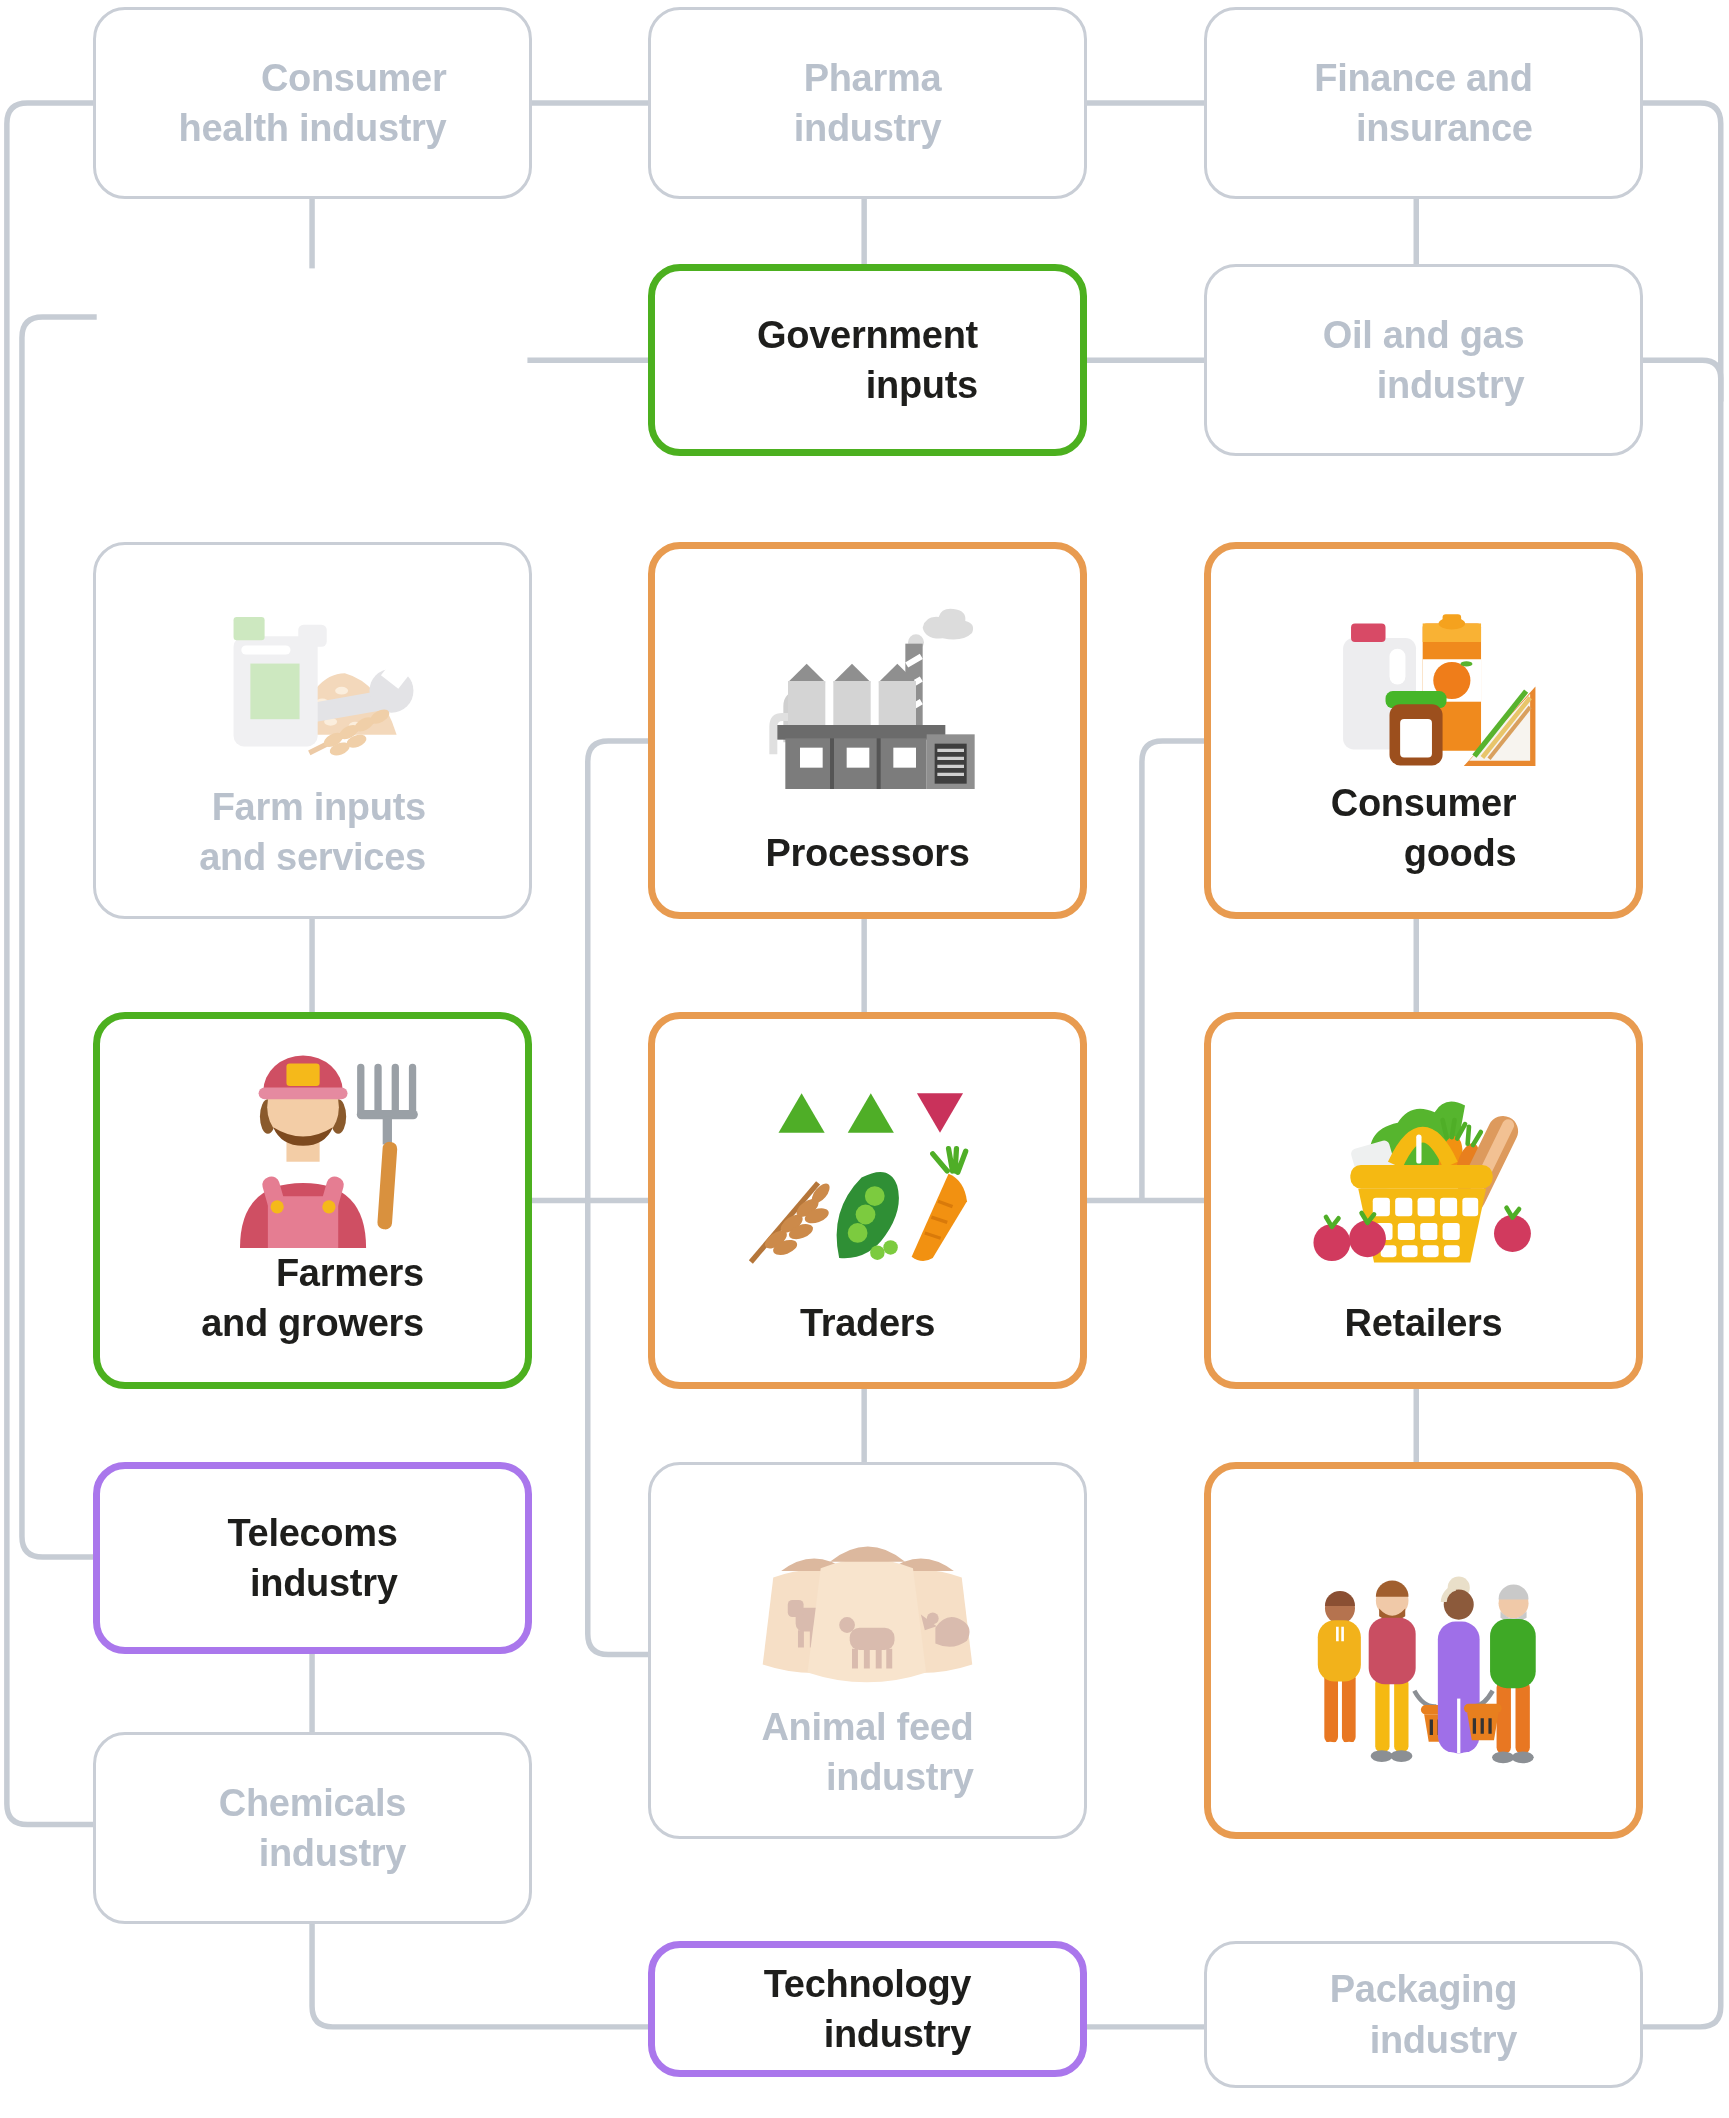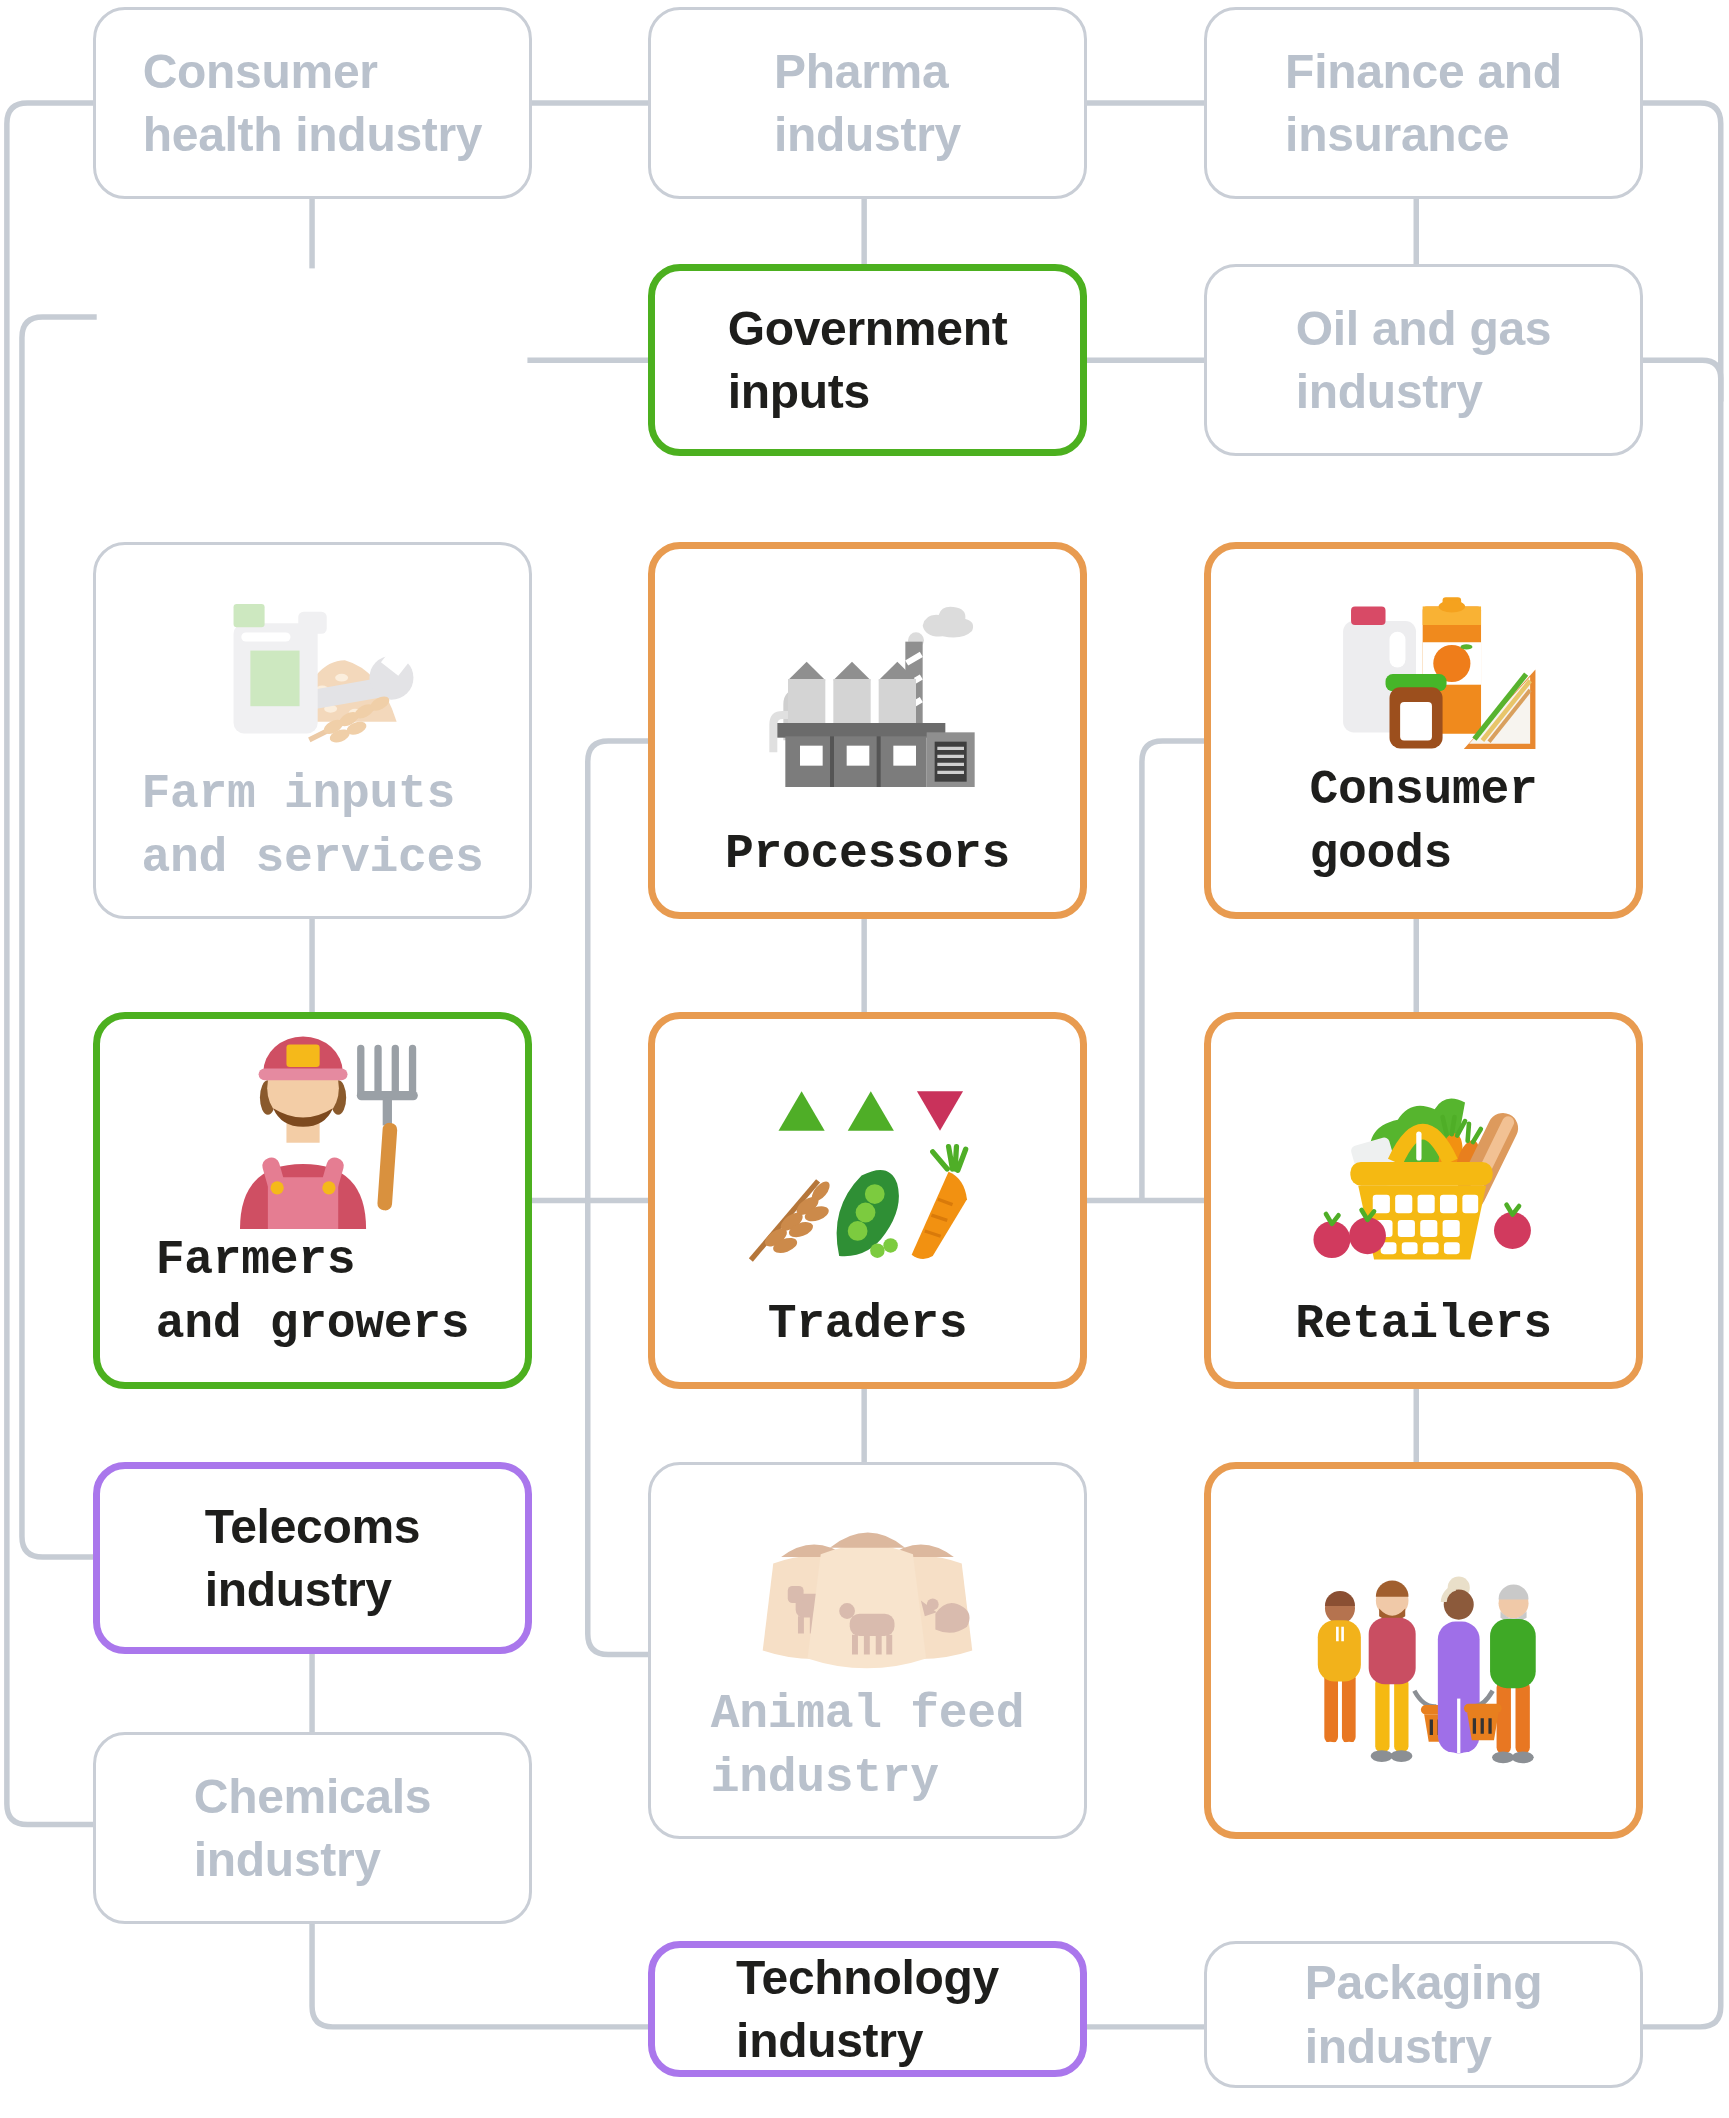--- a/index.html
+++ b/index.html
@@ -6,23 +6,23 @@
   body{width:1729px;height:2119px;font-family:"Liberation Sans",sans-serif;}
   #canvas{position:relative;width:1729px;height:2119px;overflow:hidden;background:#fff;}
   #edges{position:absolute;left:0;top:0;z-index:1;}
   #edges path{fill:none;stroke:var(--line-color,#c6ccd4);stroke-width:8;}
   .node{position:absolute;z-index:2;background:#fff;border-radius:32px;box-sizing:border-box;
         display:flex;flex-direction:column;align-items:center;justify-content:center;}
   .small{width:439px;height:192px;}
   .large{width:439px;height:377px;justify-content:flex-end;}
   .large .icon-wrap{flex:1 1 auto;display:flex;align-items:center;justify-content:center;
         width:100%;padding-top:26px;box-sizing:border-box;}
-  .label{font-weight:bold;font-size:48px;line-height:1.32;letter-spacing:-0.3px;
-        text-align:left;white-space:pre-line;}
-  .large .label{padding-bottom:26px;font-family:Liberation Mono, monospace;}
+  .label{font-weight:bold;font-size:38px;line-height:1.32;letter-spacing:-0.3px;
+        text-align:right;white-space:pre-line;}
+  .large .label{padding-bottom:34px;}
   .v-gray{border:3.4px solid var(--gray-border,#c9ced6);}
   .v-green{border:7.5px solid var(--green,#4cb01f);}
   .v-orange{border:7.5px solid var(--orange,#e89b50);}
   .v-purple{border:7.5px solid var(--purple,#aa77ec);}
   .t-gray .label{color:var(--gray-text,#b9c1cc);}
   .t-dark .label{color:var(--dark-text,#1e1e1c);}
 </style>
 </head>
 <body>
 

